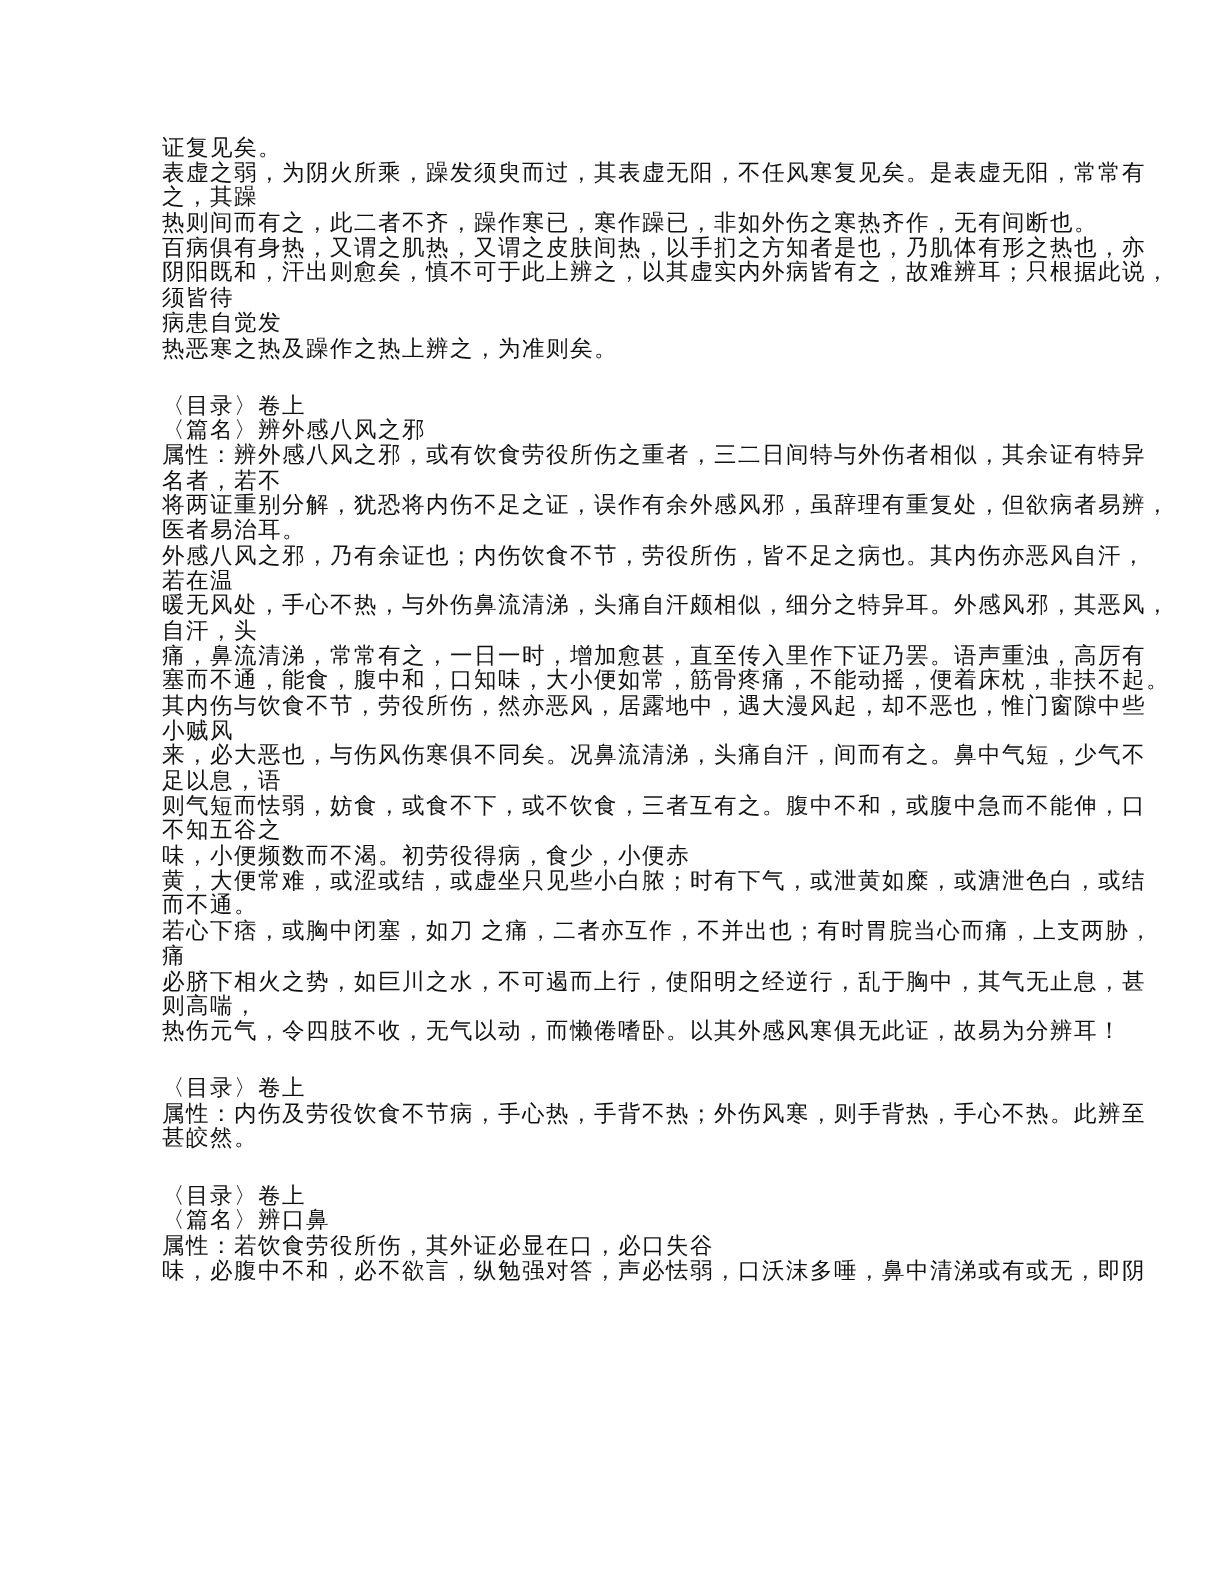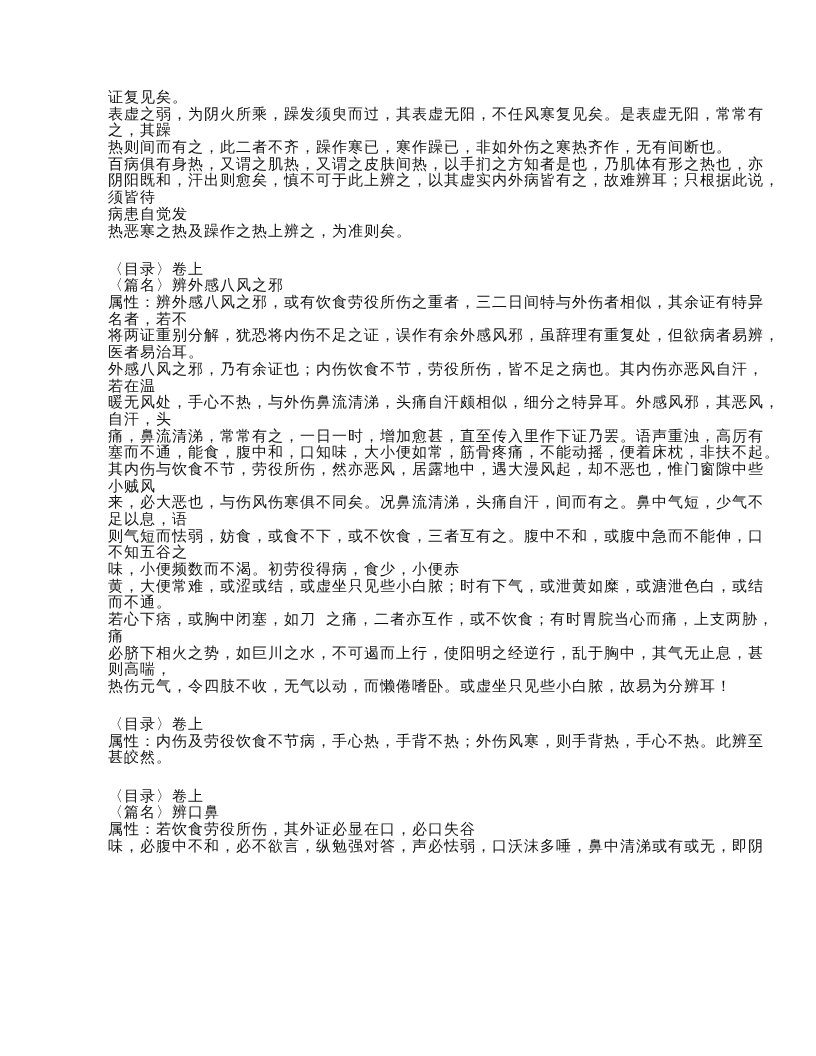--- a/index.html
+++ b/index.html
@@ -2,21 +2,21 @@
 <html><head>
 <meta charset="utf-8">
 <style>
   html, body { margin: 0; padding: 0; background: #ffffff; }
   body { width: 816px; height: 1056px; position: relative; overflow: hidden; }
   .page {
     position: absolute;
     left: 108px;
     top: 91px;
     width: 600px;
-    font-family: Liberation Mono, monospace;
+    font-family: Liberation Serif, serif;
     font-size: 15px;
     letter-spacing: 1px;
     color: #111111;
   }
   .line { display: block; height: 16.7px; line-height: 16.7px; white-space: nowrap; }
   .blank { display: block; height: 21.5px; }
 </style>
 </head>
 <body>
 
@@ -51,25 +51,25 @@
     <span class="line">塞而不通，能食，腹中和，口知味，大小便如常，筋骨疼痛，不能动摇，便着床枕，非扶不起。</span>
     <span class="line">其内伤与饮食不节，劳役所伤，然亦恶风，居露地中，遇大漫风起，却不恶也，惟门窗隙中些</span>
     <span class="line">小贼风</span>
     <span class="line">来，必大恶也，与伤风伤寒俱不同矣。况鼻流清涕，头痛自汗，间而有之。鼻中气短，少气不</span>
     <span class="line">足以息，语</span>
     <span class="line">则气短而怯弱，妨食，或食不下，或不饮食，三者互有之。腹中不和，或腹中急而不能伸，口</span>
     <span class="line">不知五谷之</span>
     <span class="line">味，小便频数而不渴。初劳役得病，食少，小便赤</span>
     <span class="line">黄，大便常难，或涩或结，或虚坐只见些小白脓；时有下气，或泄黄如糜，或溏泄色白，或结</span>
     <span class="line">而不通。</span>
-    <span class="line">若心下痞，或胸中闭塞，如刀 之痛，二者亦互作，或不饮食；有时胃脘当心而痛，上支两胁，</span>
+    <span class="line">若心下痞，或胸中闭塞，如刀 之痛，二者亦互作，不并出也；有时胃脘当心而痛，上支两胁，</span>
     <span class="line">痛</span>
     <span class="line">必脐下相火之势，如巨川之水，不可遏而上行，使阳明之经逆行，乱于胸中，其气无止息，甚</span>
     <span class="line">则高喘，</span>
-    <span class="line">热伤元气，令四肢不收，无气以动，而懒倦嗜卧。或虚坐只见些小白脓，故易为分辨耳！</span>
+    <span class="line">热伤元气，令四肢不收，无气以动，而懒倦嗜卧。以其外感风寒俱无此证，故易为分辨耳！</span>
   </div>
 
   <span class="blank"></span>
 
   <div>
     <span class="line">〈目录〉卷上</span>
     <span class="line">属性：内伤及劳役饮食不节病，手心热，手背不热；外伤风寒，则手背热，手心不热。此辨至</span>
     <span class="line">甚皎然。</span>
   </div>
 

